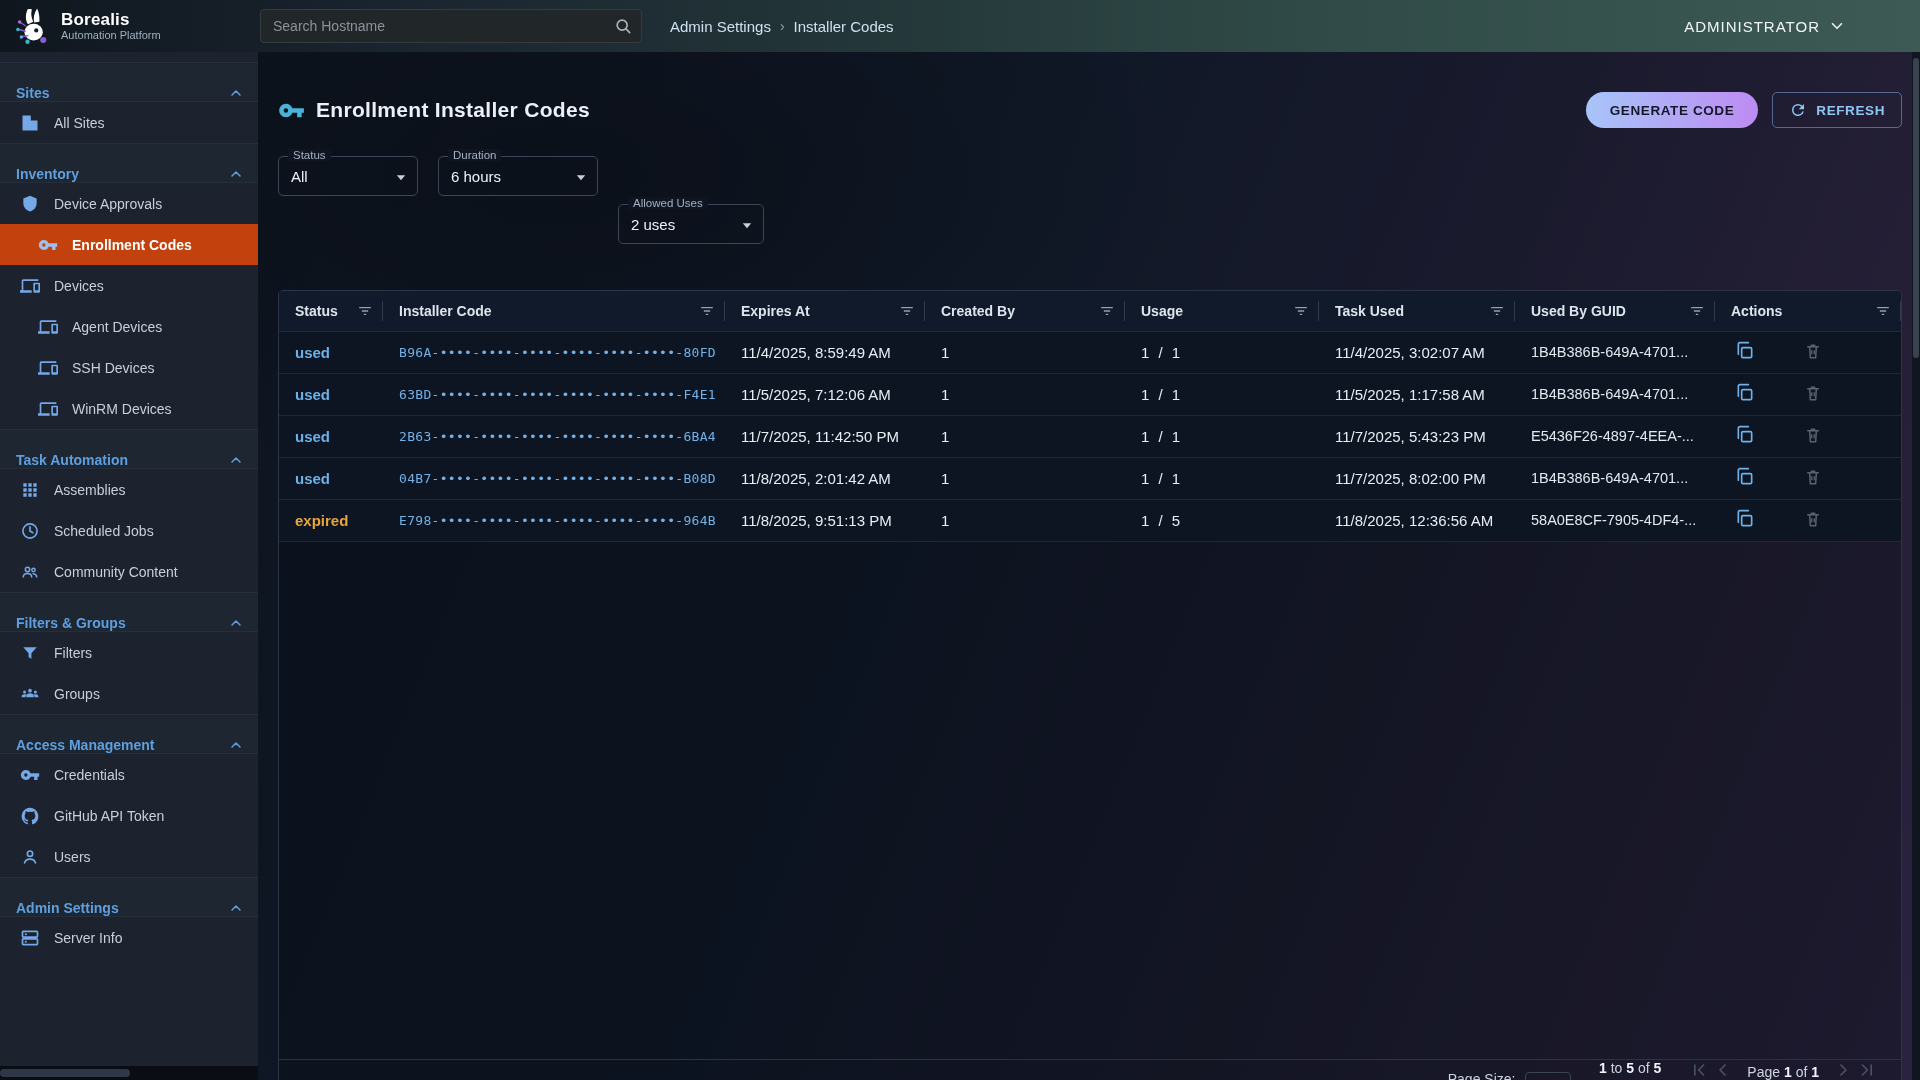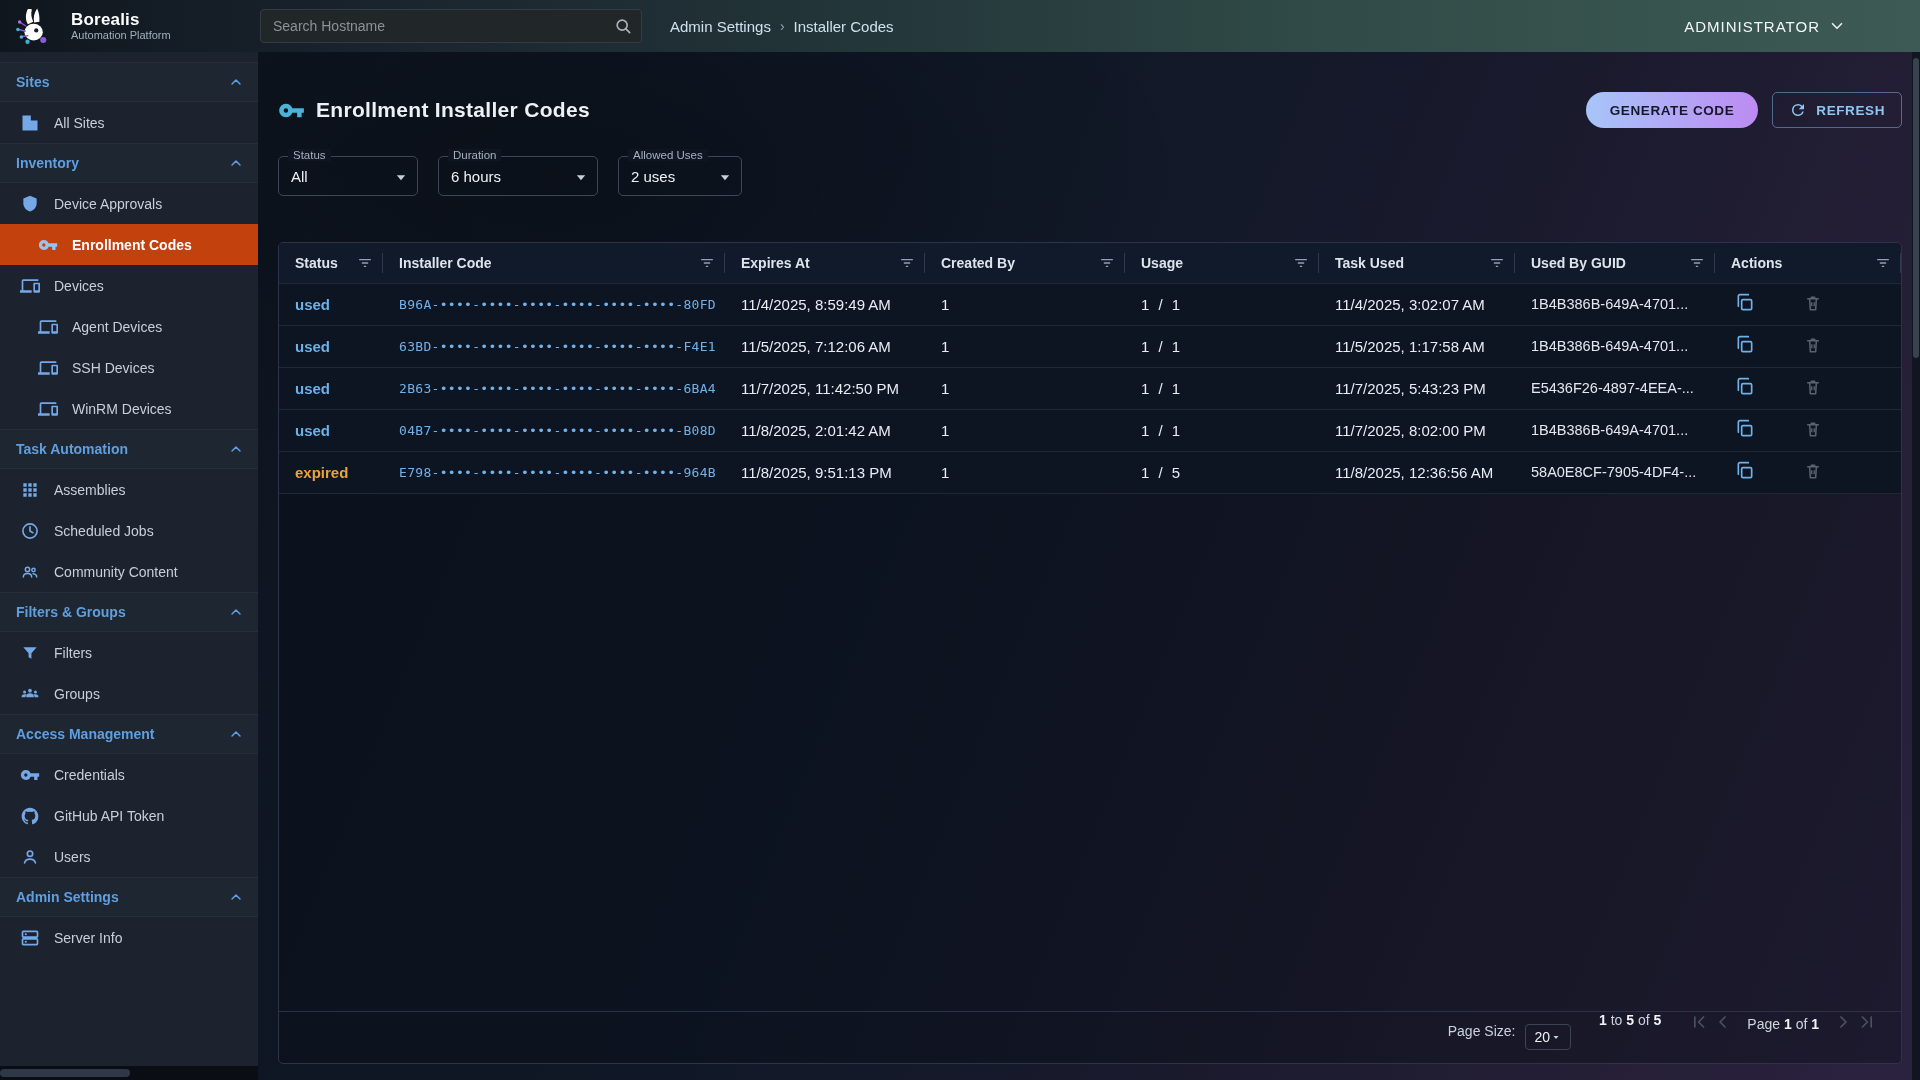--- a/index.html
+++ b/index.html
@@ -3,21 +3,21 @@
 <meta charset="utf-8">
 <style>
   * { margin:0; padding:0; box-sizing:border-box; }
   html,body { width:1920px; height:1080px; overflow:hidden; background:#0d1420;
               font-family:"Liberation Sans", sans-serif; -webkit-font-smoothing:antialiased; }
 
   
   .topbar { position:fixed; top:0; left:0; width:1920px; height:52px; z-index:10;
     display:flex; align-items:center;
     background:linear-gradient(90deg,#0f161e 0%,#1a242e 20%,#233639 45%,#314c48 70%,#3d5a54 100%); }
-  .brand { width:258px; display:flex; align-items:center; gap:19px; padding-left:10px; }
+  .brand { width:258px; display:flex; align-items:center; gap:9px; padding-left:10px; }
   .brand .logo { width:42px; height:42px; }
   .brand-text { display:flex; flex-direction:column; line-height:1.1; }
   .brand-name { color:#ffffff; font-size:17px; font-weight:bold; letter-spacing:.2px; }
   .brand-sub  { color:#9db0bd; font-size:11px; }
   .search { position:relative; width:382px; height:34px; margin-left:2px; }
   .search input { width:100%; height:100%; background:#212629; border:1px solid #343b41;
     border-radius:4px; color:#dfe5ea; font-size:14px; padding:0 36px 0 12px; outline:none;
     font-family:"Liberation Sans",sans-serif; }
   .search input::placeholder { color:#8b9299; }
   .search .sicon { position:absolute; right:9px; top:7px; width:20px; height:20px; color:#aab3bb; }
@@ -25,21 +25,21 @@
   .breadcrumb .crumb { color:#cfe0ee; cursor:pointer; }
   .breadcrumb .sep { color:#8fa4b0; font-size:14px; }
   .tb-spacer { flex:1; }
   .userbox { display:flex; align-items:center; gap:8px; margin-right:74px; color:#f2f6f8;
     font-size:15px; letter-spacing:1px; cursor:pointer; }
   .userbox svg { width:18px; height:18px; color:#e8eef2; }
 
   
   .sidebar { position:fixed; top:52px; left:0; width:258px; height:1028px;
     background:#1c232e; padding-top:10px; z-index:5; }
-  .sec-header { height:40px; display:flex; align-items:center; justify-content:space-between;
+  .sec-header { height:40px; display:flex; align-items:flex-end; justify-content:space-between;
     padding:0 14px 0 16px; color:#5f9fe0; font-size:14px; font-weight:bold;
     border-top:1px solid #262e3a; border-bottom:1px solid #262e3a; background:#1e2631; cursor:pointer; }
   .sec-header svg { width:16px; height:16px; color:#5f9fe0; }
   .nav-item { height:41px; display:flex; align-items:center; gap:14px; padding-left:20px;
     color:#c6cfda; font-size:14px; cursor:pointer; }
   .nav-item svg { width:20px; height:20px; color:#74a8e6; flex:0 0 auto; }
   .nav-item.indent { padding-left:38px; }
   .nav-item.active { background:#c2410c; color:#ffffff; font-weight:bold; }
   .nav-item.active svg { color:#9cc1ee; }
   .sidebar-bottom { position:absolute; left:0; bottom:0; width:258px; height:14px; background:#0a0e14; }
@@ -62,21 +62,21 @@
     font-weight:bold; letter-spacing:.6px; font-family:"Liberation Sans",sans-serif; }
   .btn-refresh { height:36px; margin-left:14px; padding:0 16px; border-radius:5px; cursor:pointer;
     background:transparent; border:1px solid rgba(125,170,220,.55); color:#8fc5f2;
     display:inline-flex; align-items:center; gap:9px; font-size:13.5px; font-weight:bold;
     letter-spacing:.6px; font-family:"Liberation Sans",sans-serif; }
   .btn-refresh svg { width:18px; height:18px; }
 
   .filters-row { margin-top:24px; display:flex; gap:20px; }
   .select-box { position:relative; height:40px; border:1px solid #3d4656; border-radius:5px;
     display:flex; align-items:center; padding:0 30px 0 12px; cursor:pointer; }
-  .select-box.w1{ width:140px; } .select-box.w2{ width:160px; } .select-box.w3{ width:124px; }
+  .select-box.w1{ width:140px; } .select-box.w2{ width:160px; } .select-box.w3{ width:146px;margin-top:48px; }
   .select-label { position:absolute; top:-8px; left:9px; font-size:11.5px; color:#a6b0bf;
     background:#0f1621; padding:0 5px; white-space:nowrap; }
   .select-value { font-size:15px; color:#eef2f8; }
   .select-arrow { position:absolute; right:6px; top:10px; width:20px; height:20px; color:#c6cfdb; }
 
   
   .card { margin-top:46px; height:822px; border:1px solid #2c3547; border-radius:5px;
     background:rgba(9,13,22,.38); display:flex; flex-direction:column; overflow:hidden; }
   table { width:100%; border-collapse:collapse; table-layout:fixed; }
   th { height:40px; text-align:left; padding:0 10px 0 16px; font-size:14px; font-weight:bold;

